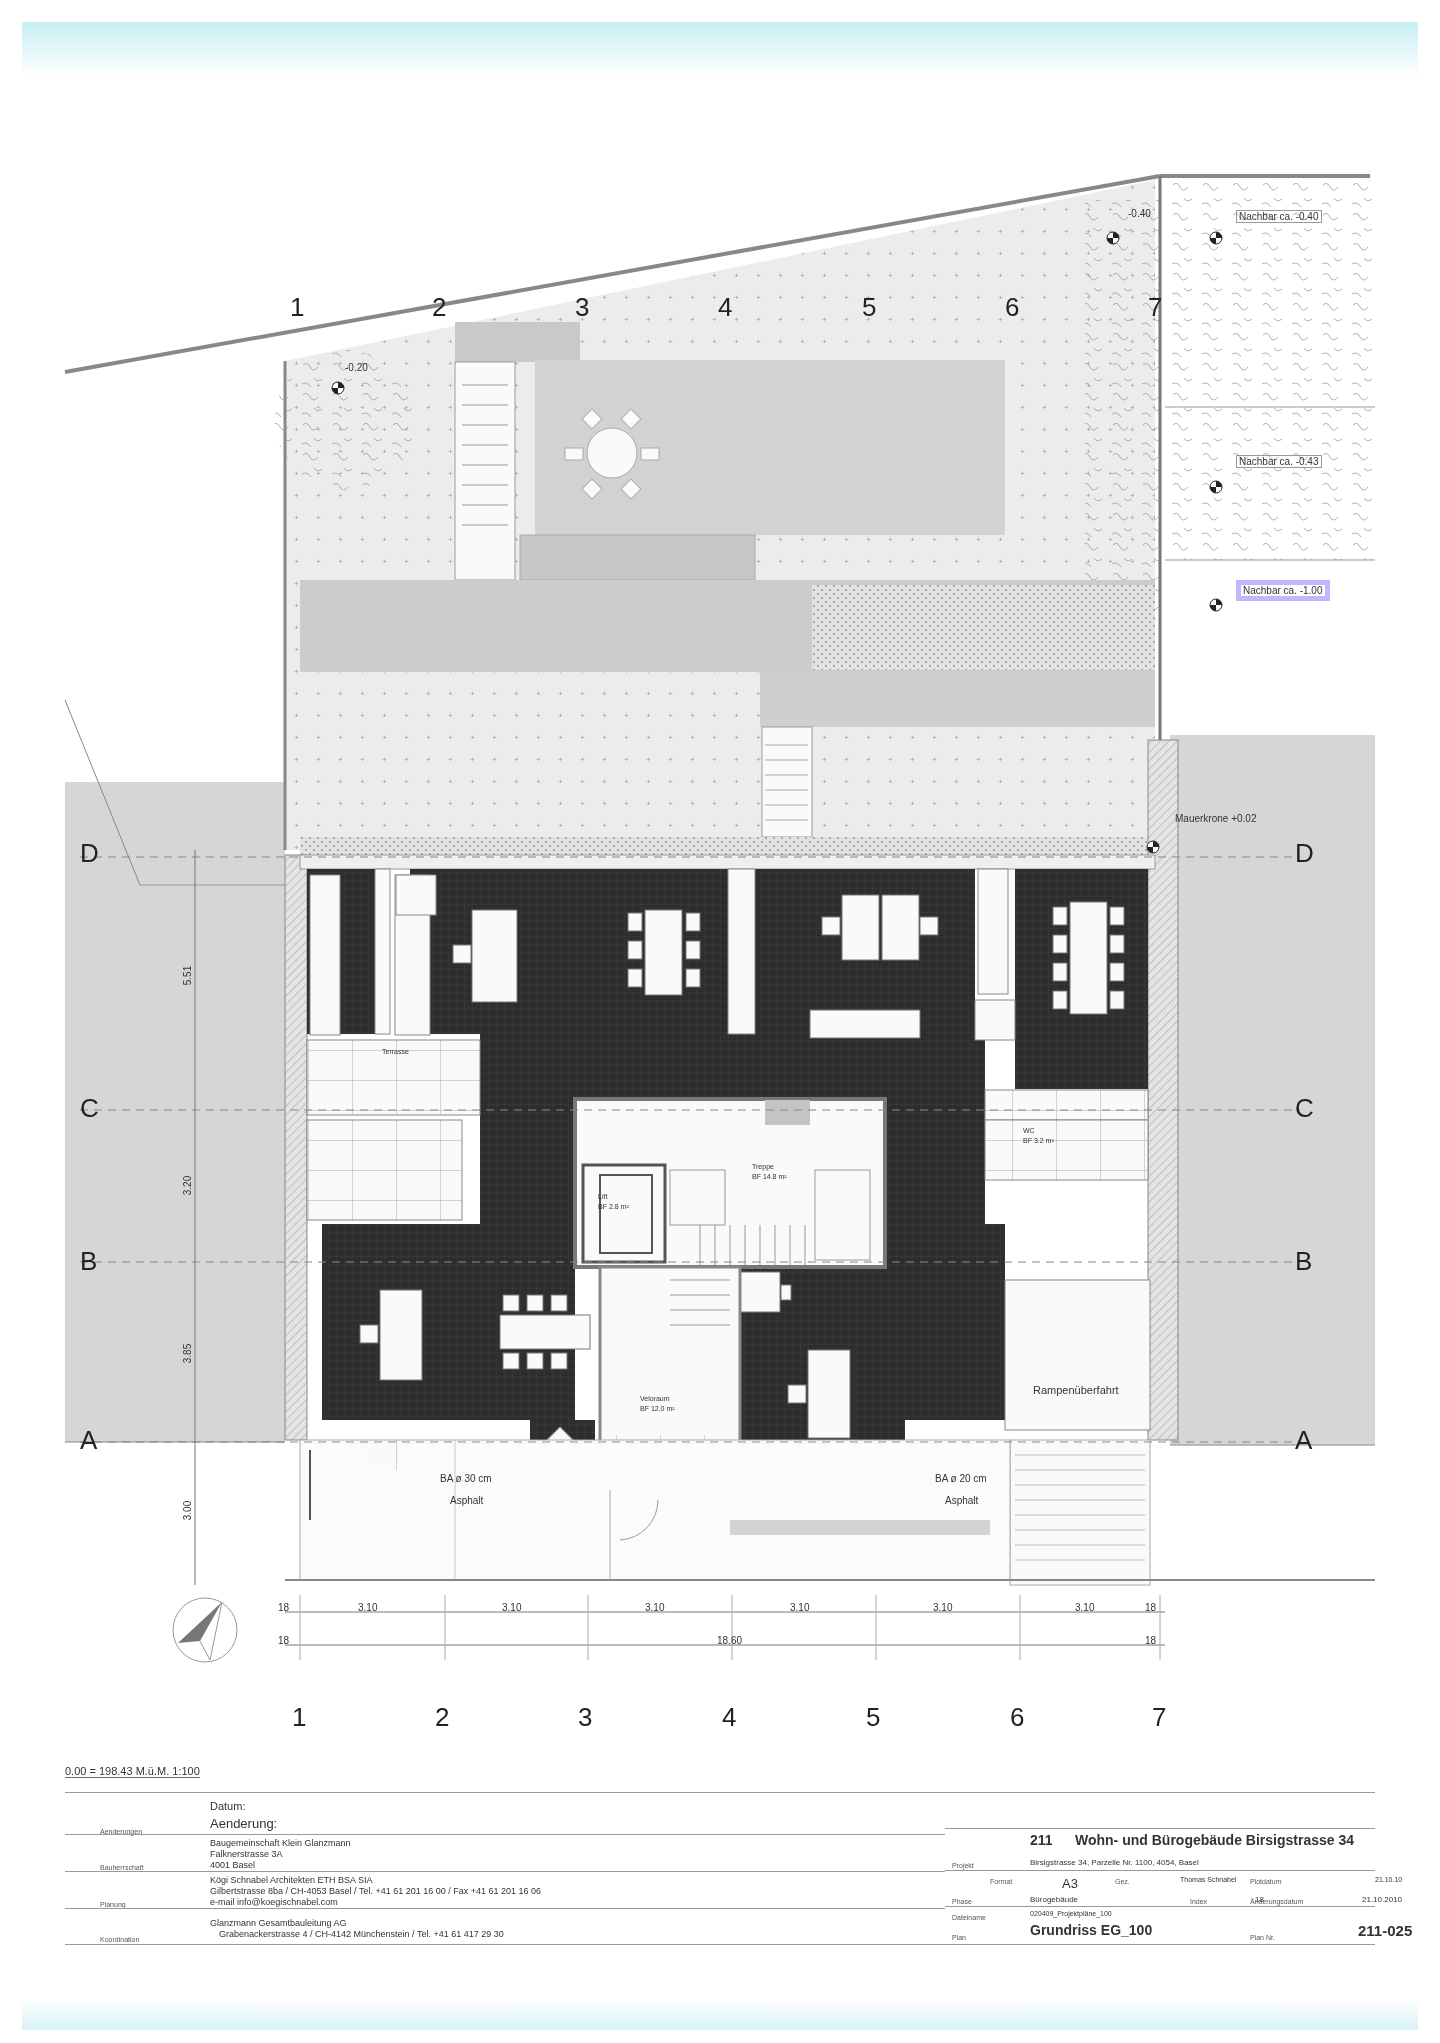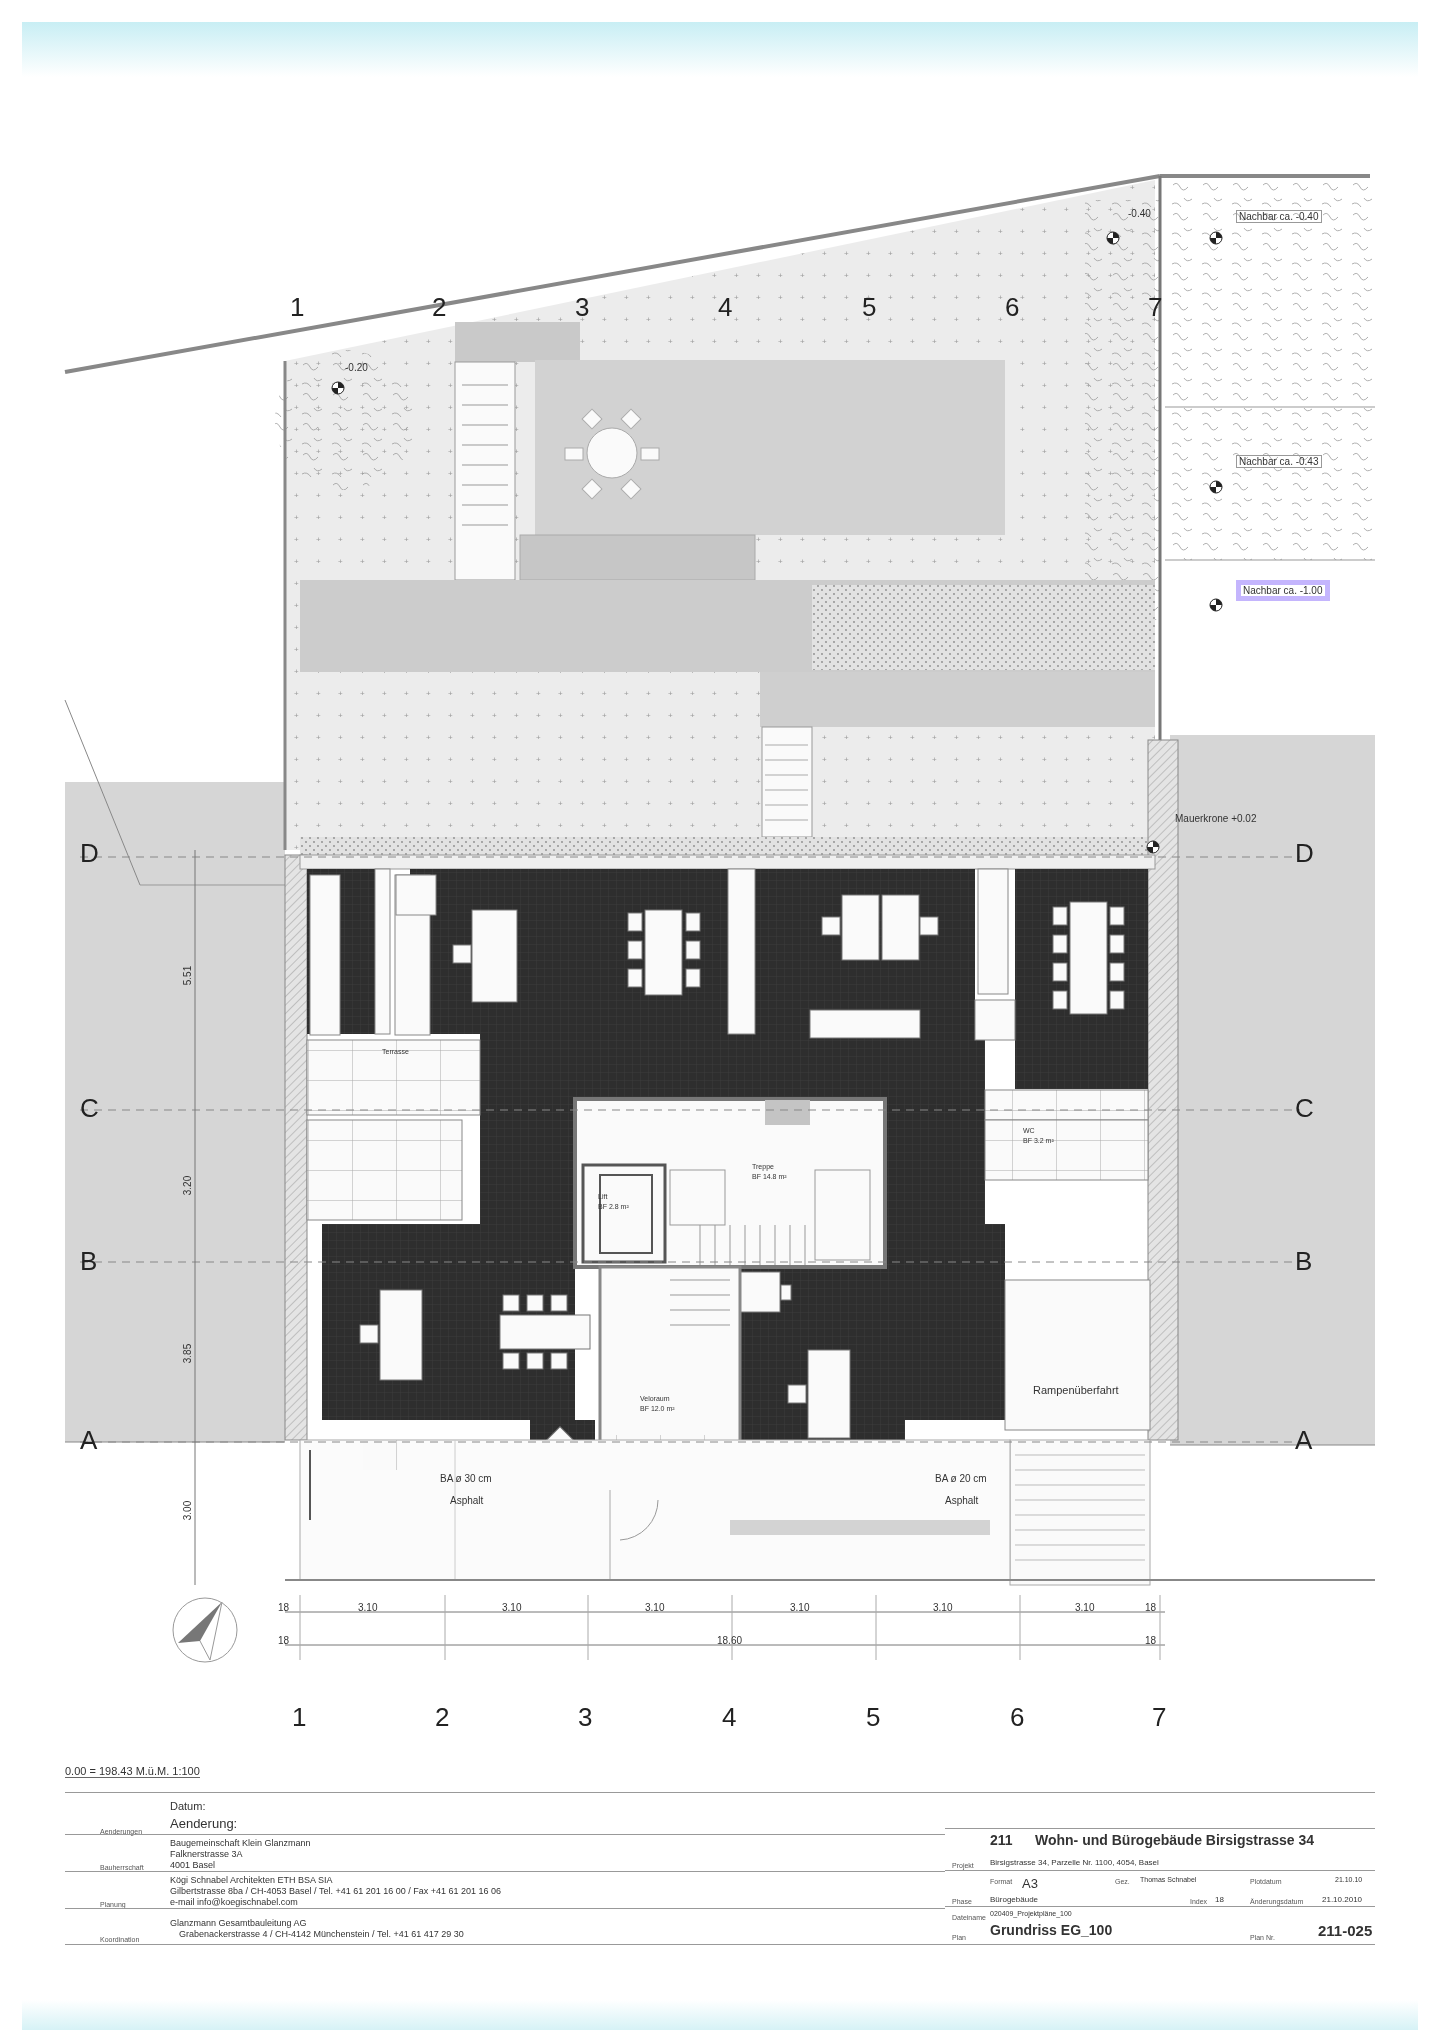--- a/index.html
+++ b/index.html
@@ -5,21 +5,21 @@
   html,body{margin:0;padding:0;background:#fff;}
   body{width:1440px;height:2043px;position:relative;overflow:hidden;font-family:"Liberation Sans",sans-serif;color:#222;}
   .scanband{position:absolute;left:22px;top:22px;width:1396px;height:55px;background:linear-gradient(#c8eef4,#ffffff);}
   .scanband-b{position:absolute;left:22px;top:2000px;width:1396px;height:30px;background:linear-gradient(#ffffff,#d6f2f6);}
   .abs{position:absolute;}
   .lbl{position:absolute;font-size:10px;color:#333;white-space:nowrap;}
   .grid-num{position:absolute;font-size:26px;color:#222;font-family:"Liberation Sans",sans-serif;}
   .grid-let{position:absolute;font-size:26px;color:#222;}
   .dim{position:absolute;font-size:10px;color:#333;}
   .tb-small{font-size:7px;color:#555;position:absolute;}
-  .tb-text{font-size:9px;color:#333;position:absolute;white-space:nowrap;}
+  .tb-text{font-size:9px;color:#333;position:absolute;white-space:nowrap;margin-left:40px;}
   .tb-line{position:absolute;height:1px;background:#999;}
   svg text{font-family:"Liberation Sans",sans-serif;}
 </style>
 </head>
 <body>
 
 <div class="scanband"></div>
 <div class="scanband-b"></div>
 
 <svg class="abs" style="left:0;top:0" width="1440" height="1760" viewBox="0 0 1440 1760">

